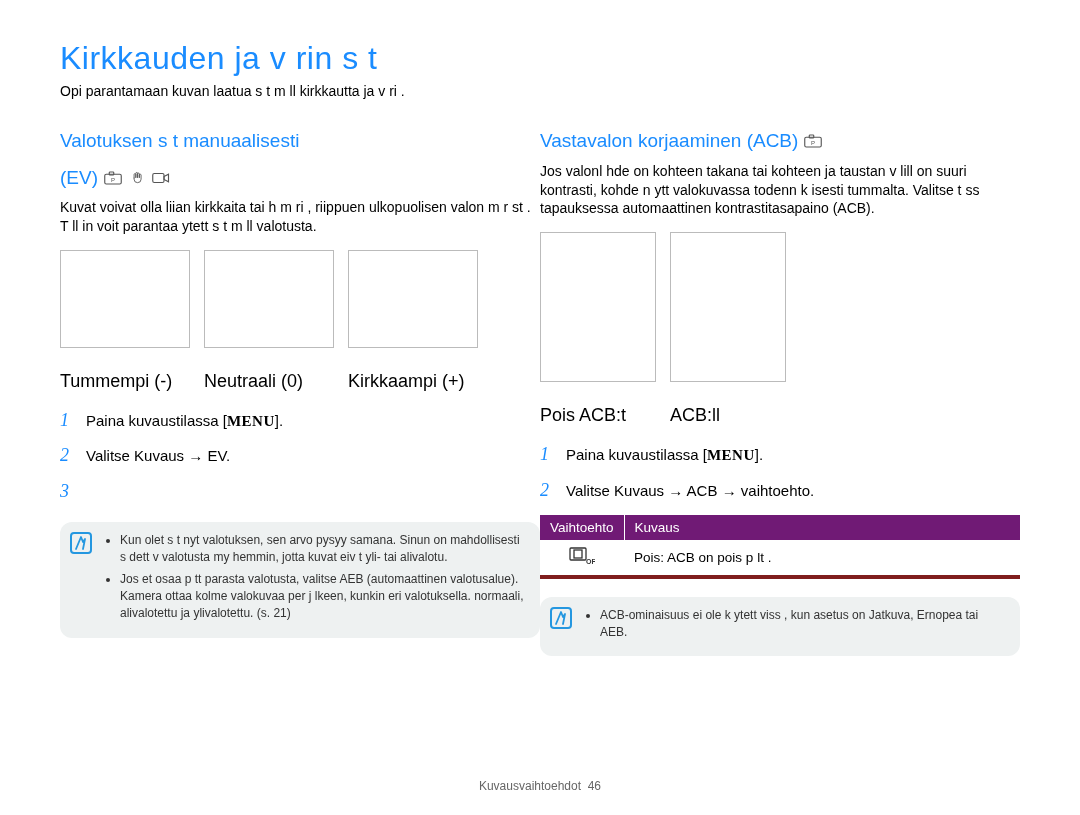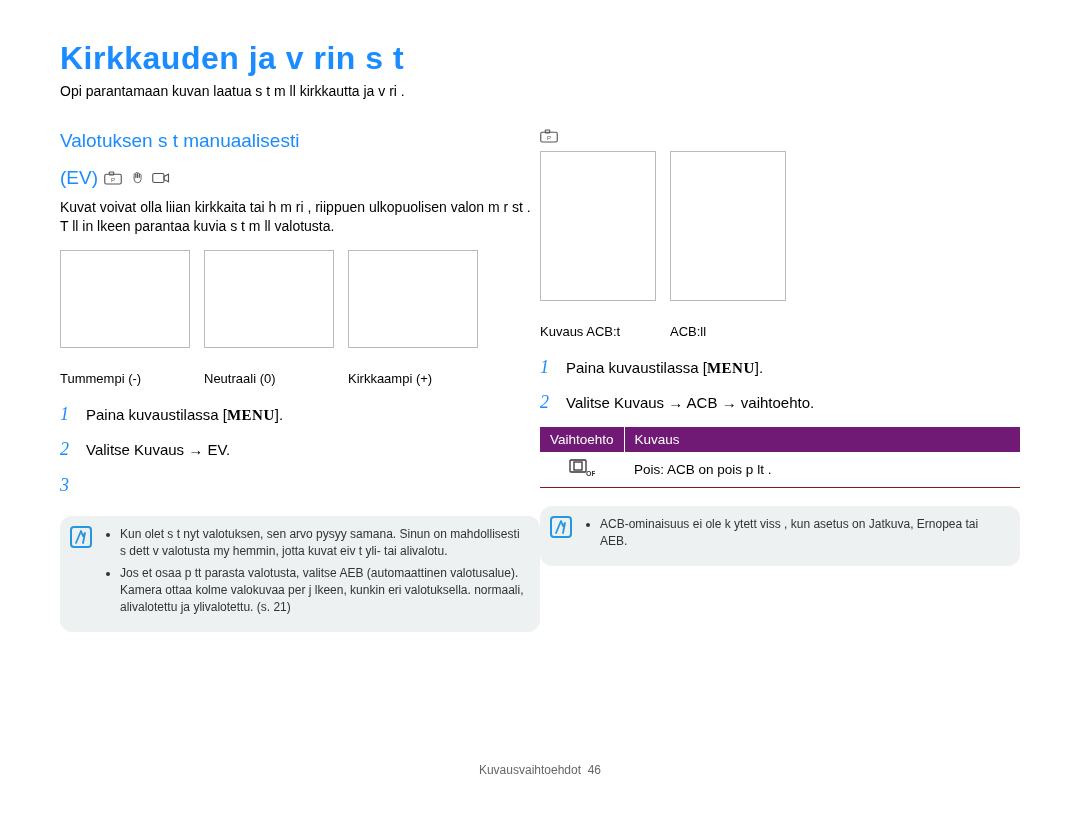--- a/index.html
+++ b/index.html
@@ -9,21 +9,21 @@
     width: 1080px;
     height: 815px;
     position: relative;
     color: #000;
   }
   .page {
     padding: 40px 60px 20px 60px;
   }
   .page-title {
     font-size: 32px;
-    font-weight: 700;
+    font-weight: 400;
     color: #1a8cff;
     letter-spacing: 0.5px;
     margin-bottom: 6px;
   }
   .page-intro {
     font-size: 14px;
     margin-bottom: 30px;
   }
   .columns {
     display: flex;
@@ -72,21 +72,21 @@
     margin-bottom: 6px;
   }
   .thumb-sm {
     width: 116px;
     height: 150px;
     border: 1px solid #bbb;
     background: #fff;
     margin-bottom: 6px;
   }
   .thumb-caption {
-    font-size: 13px;
+    font-size: 18px;
     margin-top: 23px;
   }
   .steps {
     list-style: none;
     margin-top: 16px;
   }
   .steps li {
     display: flex;
     align-items: baseline;
     gap: 12px;
@@ -143,28 +143,28 @@
     background: #701a75;
     color: #fff;
     font-weight: 400;
     text-align: left;
     padding: 5px 10px;
     border-right: 1px solid #fff;
   }
   .opt-table th:last-child { border-right: none; }
   .opt-table td {
     padding: 7px 10px;
-    border-bottom: 1px solid #7f1d1d;
+    border-bottom: 4px solid #7f1d1d;
     vertical-align: middle;
   }
   .opt-table td:first-child { width: 78px; text-align: center; }
   .tbl-icon { display:inline-block; }
   .footer {
     position: absolute;
-    bottom: 38px;
+    bottom: 22px;
     left: 0;
     width: 100%;
     text-align: center;
     font-size: 12px;
     color: #666;
   }
 </style>
 </head>
 <body>
 
@@ -192,21 +192,21 @@
             </svg>
         </span>
         <span class="mode-icon">
           <svg viewBox="0 0 24 18">
               <rect x="1" y="3" width="15" height="12" rx="2" fill="none" stroke="#555" stroke-width="1.5"></rect>
               <path d="M16 7 L22 4 V14 L16 11 Z" fill="none" stroke="#555" stroke-width="1.5"></path>
             </svg>
         </span>
       </div>
 
-      <p class="section-desc">Kuvat voivat olla liian kirkkaita tai h m ri , riippuen ulkopuolisen valon m r st . T ll in lkeen parantaa kuvia s t m ll  valotusta.</p>
+      <p class="section-desc">Kuvat voivat olla liian kirkkaita tai h m ri , riippuen ulkopuolisen valon m r st . T ll in voit parantaa ytett s t m ll  valotusta.</p>
 
       <div class="thumbs">
         <div class="thumb-wrap">
           <div class="thumb"></div>
           <div class="thumb-caption">Tummempi (-)</div>
         </div>
         <div class="thumb-wrap">
           <div class="thumb"></div>
           <div class="thumb-caption">Neutraali (0)</div>
         </div>
@@ -240,34 +240,36 @@
         </span>
         <ul>
           <li>Kun olet s t nyt valotuksen, sen arvo pysyy samana. Sinun on mahdollisesti s dett v  valotusta my hemmin, jotta kuvat eiv t yli- tai alivalotu.</li>
           <li>Jos et osaa p tt   parasta valotusta, valitse AEB (automaattinen valotusalue). Kamera ottaa kolme valokuvaa per j lkeen, kunkin eri valotuksella. normaali, alivalotettu ja ylivalotettu. (s. 21)</li>
         </ul>
       </div>
     </div>
 
     <div class="col">
       <div class="section-title">
+        <span class="txt">Vastavalon korjaaminen (ACB)</span>
         <span class="mode-icon">
           <svg viewBox="0 0 24 18">
               <rect x="1" y="4" width="22" height="13" rx="2" fill="none" stroke="#555" stroke-width="1.5"></rect>
               <rect x="7" y="1" width="6" height="4" rx="1" fill="none" stroke="#555" stroke-width="1.5"></rect>
               <text x="12" y="14" font-size="8" text-anchor="middle" fill="#555">P</text>
             </svg>
         </span>
       </div>
 
+      <p class="section-desc">Jos valonl hde on kohteen takana tai kohteen ja taustan v lill  on suuri kontrasti, kohde n ytt   valokuvassa todenn k isesti tummalta. Valitse t ss  tapauksessa automaattinen kontrastitasapaino (ACB).</p>
 
       <div class="thumbs">
         <div class="thumb-wrap">
           <div class="thumb-sm"></div>
-          <div class="thumb-caption">Kuvaus ACB:t</div>
+          <div class="thumb-caption">Pois ACB:t</div>
         </div>
         <div class="thumb-wrap">
           <div class="thumb-sm"></div>
           <div class="thumb-caption">ACB:ll</div>
         </div>
       </div>
 
       <ol class="steps">
         <li>
           <span class="step-num">1</span>

